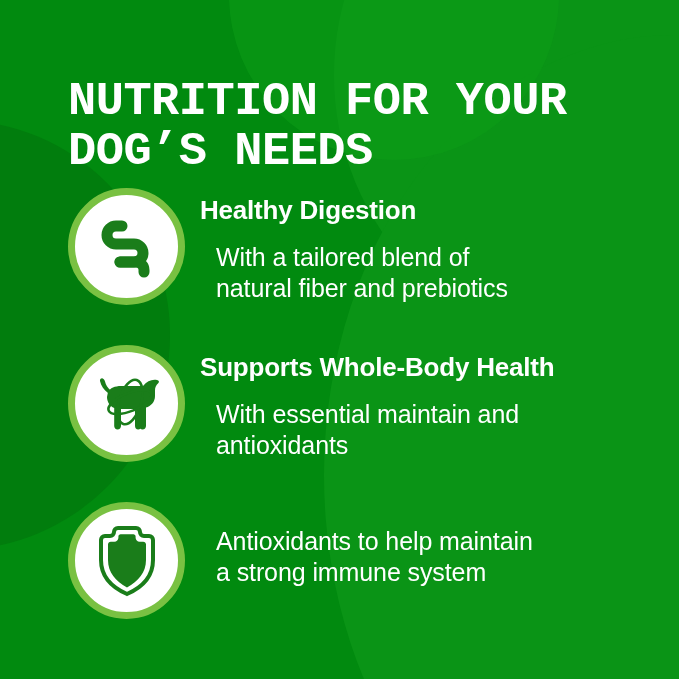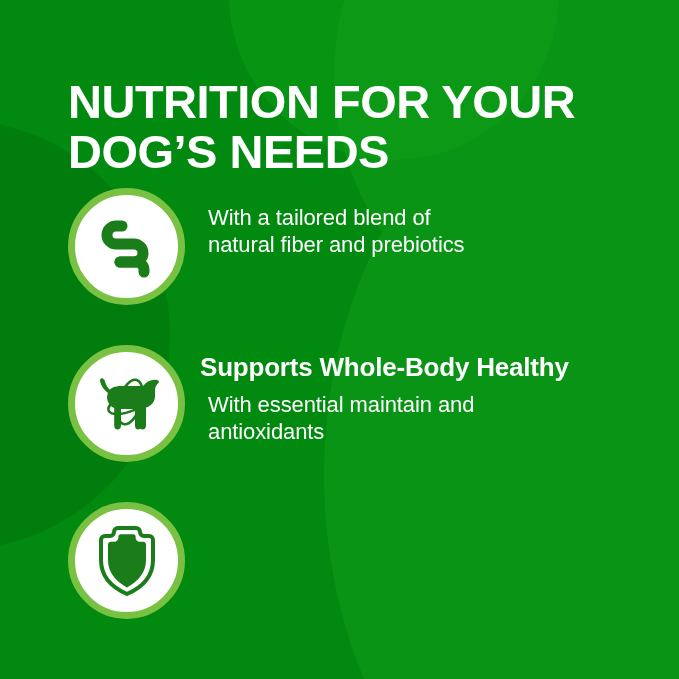--- a/index.html
+++ b/index.html
@@ -69,20 +69,21 @@
     top: 46px;
     width: 560px;
     color: #ffffff;
     font-size: 47px;
     line-height: 1.06;
     font-weight: 700;
     letter-spacing: -0.5px;
     text-transform: uppercase;
     white-space: pre-line;
     font-stretch: condensed;
+    font-family: Liberation Mono, monospace;
   }
 
   
   .features {
     position: absolute;
     left: 0;
     top: 188px;
     width: 679px;
   }
   .feature-row {
@@ -117,24 +118,24 @@
   .feature-title {
     color: #ffffff;
     font-size: 26px;
     font-weight: 700;
     letter-spacing: -0.2px;
     line-height: 1.15;
     margin: 0 0 2px 0;
   }
   .feature-desc {
     color: #ffffff;
-    font-size: 22px;
+    font-size: 25px;
     font-weight: 400;
     line-height: 1.24;
-    margin: 8px;
+    margin: 16px;
     white-space: pre-line;
     letter-spacing: -0.1px;
   }
 </style>
 </head>
 <body>
 
 <div id="infographic">
 
   <div class="bg-layer">
@@ -150,20 +151,21 @@
   <div class="features">
 
     <div class="feature-row">
       <div class="icon-badge">
         <svg width="74" height="74" viewBox="0 0 74 74" aria-hidden="true">
           <path d="M32 16 H26 A9 9 0 0 0 26 34 H44 A9 9 0 0 1 44 52 H30" fill="none" stroke="#1a7d1a" stroke-width="11" stroke-linecap="round" stroke-linejoin="round"></path>
           <path d="M30 52 H46 A8 8 0 0 1 54 60 V62" fill="none" stroke="#1a7d1a" stroke-width="11" stroke-linecap="round" stroke-linejoin="round"></path>
         </svg>
       </div>
       <div class="feature-text">
+        <p class="feature-title">Healthy Digestion</p>
         <p class="feature-desc">With a tailored blend of
 natural fiber and prebiotics</p>
       </div>
     </div>
 
     <div class="feature-row">
       <div class="icon-badge">
         <svg width="78" height="72" viewBox="0 0 78 72" aria-hidden="true">
           <g fill="#1a7d1a">
 
@@ -197,21 +199,21 @@
             <path d="M47 41 L53.4 41 L53.4 58 C53.4 60 52 61.4 50.2 61.4 C48.2 61.4 47 60 47 58 Z"></path>
           </g>
 
           <g fill="none" stroke="#1a7d1a" stroke-width="2.6">
             <ellipse cx="42" cy="34" rx="11" ry="23" transform="rotate(17 42 34)"></ellipse>
             <ellipse cx="42" cy="34" rx="23" ry="9" transform="rotate(-22 42 34)"></ellipse>
           </g>
         </svg>
       </div>
       <div class="feature-text">
-        <p class="feature-title">Supports Whole-Body Healthy</p>
+        <p class="feature-title">Supports Whole-Body Health</p>
         <p class="feature-desc">With essential maintain and
 antioxidants</p>
       </div>
     </div>
 
     <div class="feature-row">
       <div class="icon-badge">
         <svg width="72" height="78" viewBox="0 0 72 78" aria-hidden="true">
 
           <path d="M10 18
@@ -241,17 +243,19 @@
                    C44.6 18 46.4 19.8 48.6 19.8
                    L52.2 19.8
                    C53.8 19.8 55 21 55 22.6
                    L55 38
                    C55 50.4 47.4 59.4 36 65.4
                    C24.6 59.4 17 50.4 17 38
                    Z" fill="#1a7d1a"></path>
         </svg>
       </div>
       <div class="feature-text">
+        <p class="feature-desc">Antioxidants to help maintain
+a strong immune system</p>
       </div>
     </div>
 
   </div>
 </div>
 
 </body></html>

